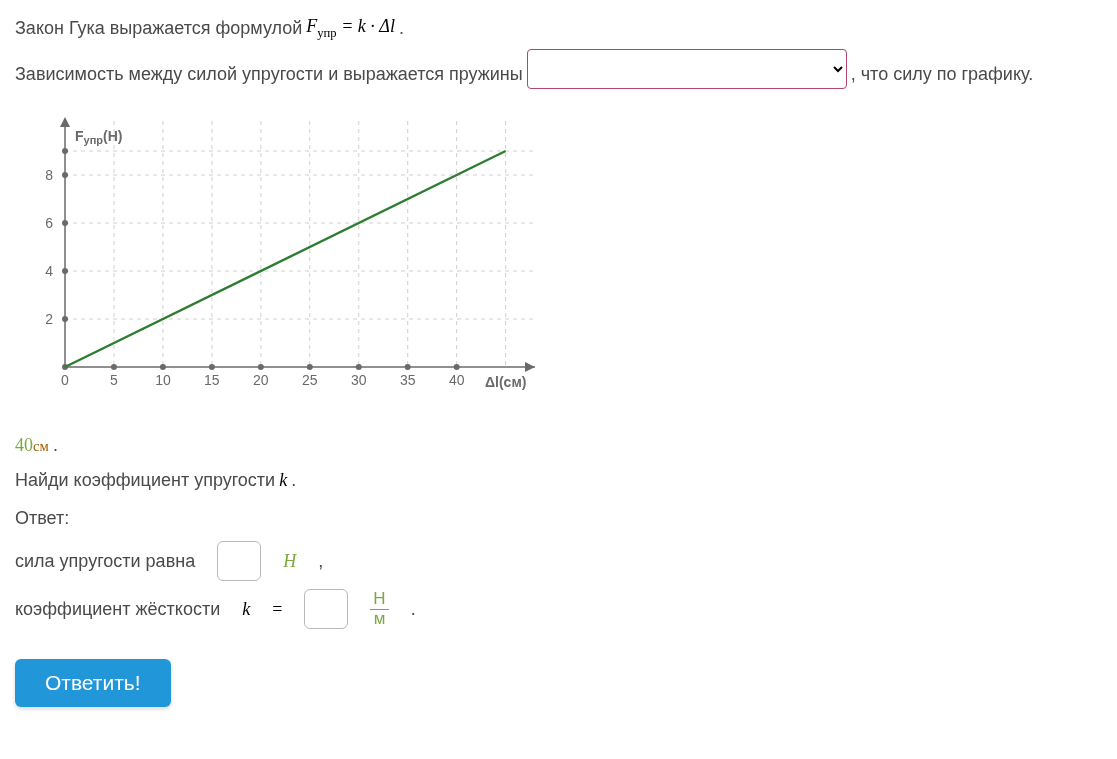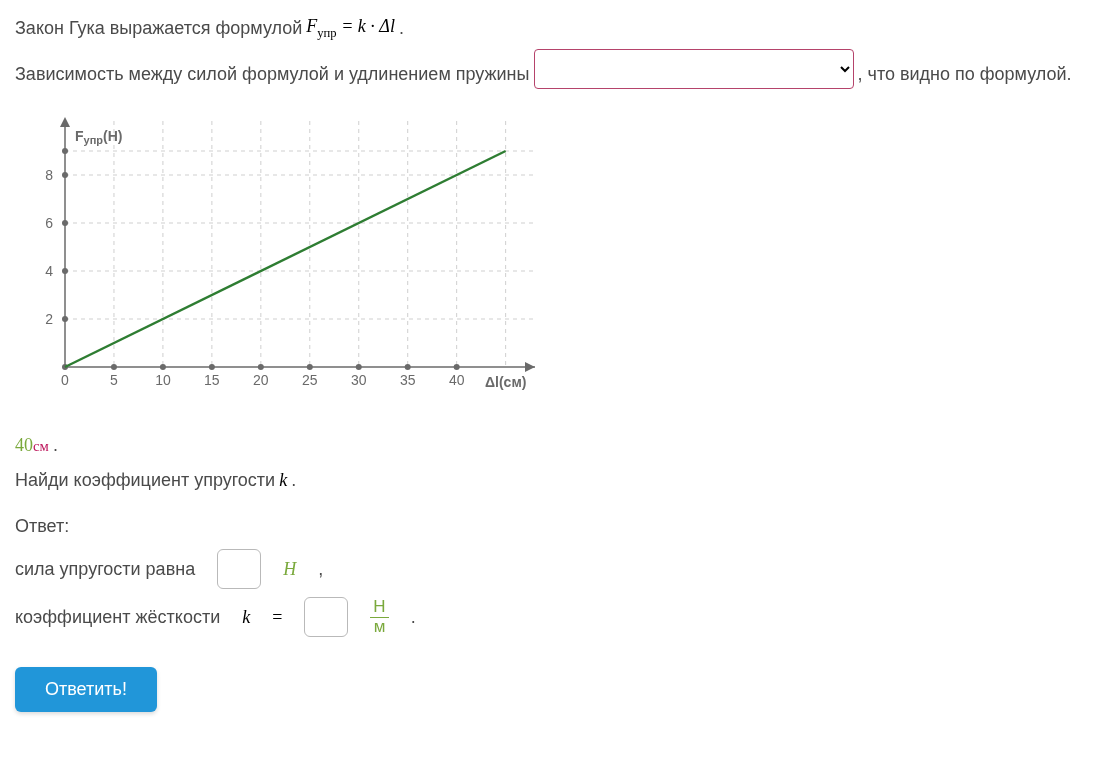--- a/index.html
+++ b/index.html
@@ -33,21 +33,21 @@
       width: 540px;
       height: 300px;
     }
     .chart-container svg { display: block; }
     .grid-line { stroke: #cfcfcf; stroke-dasharray: 4 4; stroke-width: 1; }
     .axis-tick-dot { fill: #6a6a6a; }
     .axis-label { fill: #6a6a6a; font-family: Arial, sans-serif; font-size: 14px; }
     .plot-line { stroke: #2e7d32; stroke-width: 2.4; fill: none; }
     .arrow { fill: #6a6a6a; }
     .green { color: #7aa93c; }
-    .answer-block { margin-top: 18px; }
+    .answer-block { margin-top: 10px; }
     .row { display: flex; align-items: center; gap: 22px; margin: 8px 0; flex-wrap: wrap; }
     .ans-input {
       width: 44px;
       height: 40px;
       border: 1px solid #b9b9b9;
       border-radius: 6px;
       text-align: center;
       font-size: 16px;
     }
     .frac {
@@ -60,47 +60,47 @@
     }
     .frac .num { border-bottom: 1.5px solid #7aa93c; padding: 0 3px; }
     .frac .den { padding: 0 3px; }
     .submit-btn {
       margin-top: 22px;
       background: #2196d9;
       color: #fff;
       border: none;
       border-radius: 6px;
       padding: 12px 30px;
-      font-size: 18px;
+      font-size: 21px;
       cursor: pointer;
       box-shadow: 0 2px 4px rgba(0,0,0,0.15);
     }
-    .unit-sm { color: #be185d; font-size: 0.82em; }
+    .unit-sm { color: #a16207; font-size: 0.82em; }
   </style>
 </head>
 <body>
 
 
 
 
 <div class="line">
   <span>Закон Гука выражается формулой </span>
   <span class="formula">
     <span>F</span><span class="sub">упр</span><span> = </span><span>k</span><span> · </span><span>Δ</span><span>l</span>
   </span>
     <span>.</span>
 </div>
 
 
 <div class="line">
-  <span>Зависимость между силой формулой и удлинением пружины </span>
+  <span>Зависимость между силой упругости и выражается пружины </span>
   <select class="select">
     <option></option>
   </select>
-  <span>, что видно по формулой.</span>
+  <span>, что силу по графику.</span>
 </div>
 
 
 <div class="chart-container">
   <svg id="chart-svg" width="540" height="300">
       <line x1="98.95833333333334" y1="14" x2="98.95833333333334" y2="260" class="grid-line"></line>
       <line x1="147.91666666666669" y1="14" x2="147.91666666666669" y2="260" class="grid-line"></line>
       <line x1="196.875" y1="14" x2="196.875" y2="260" class="grid-line"></line>
       <line x1="245.83333333333334" y1="14" x2="245.83333333333334" y2="260" class="grid-line"></line>
       <line x1="294.7916666666667" y1="14" x2="294.7916666666667" y2="260" class="grid-line"></line>

